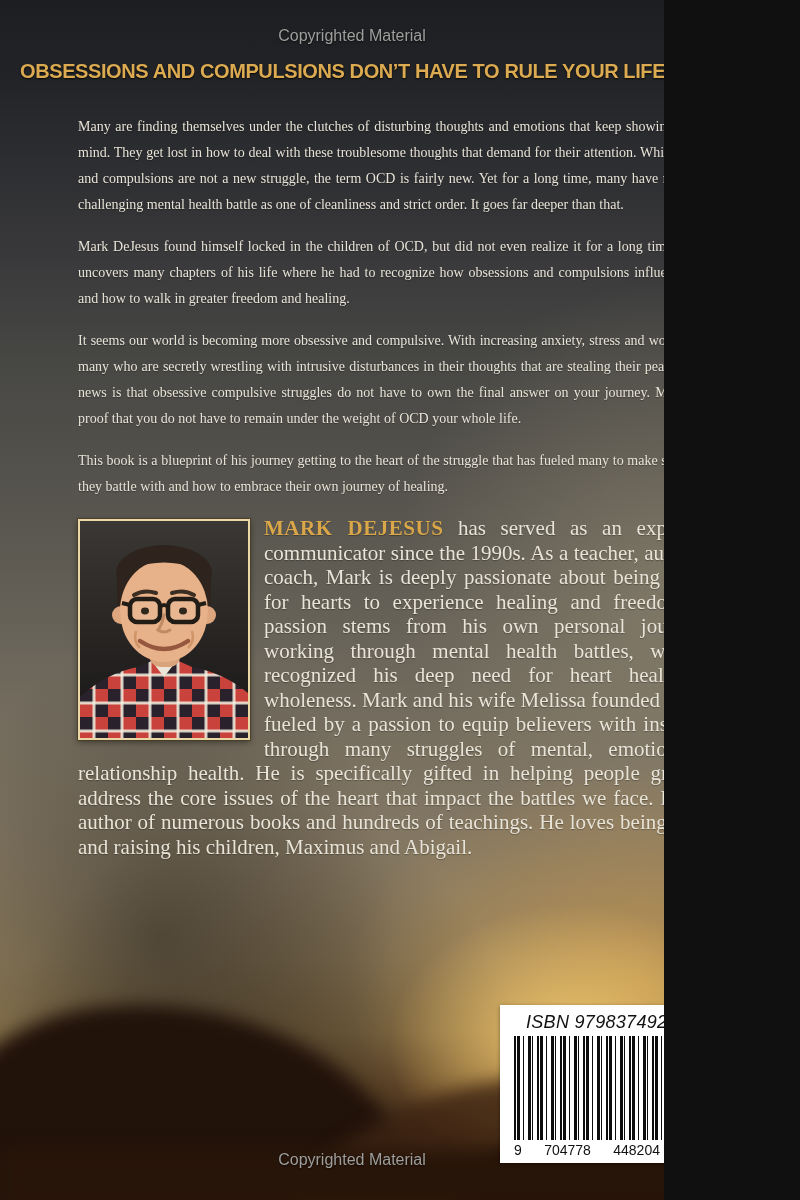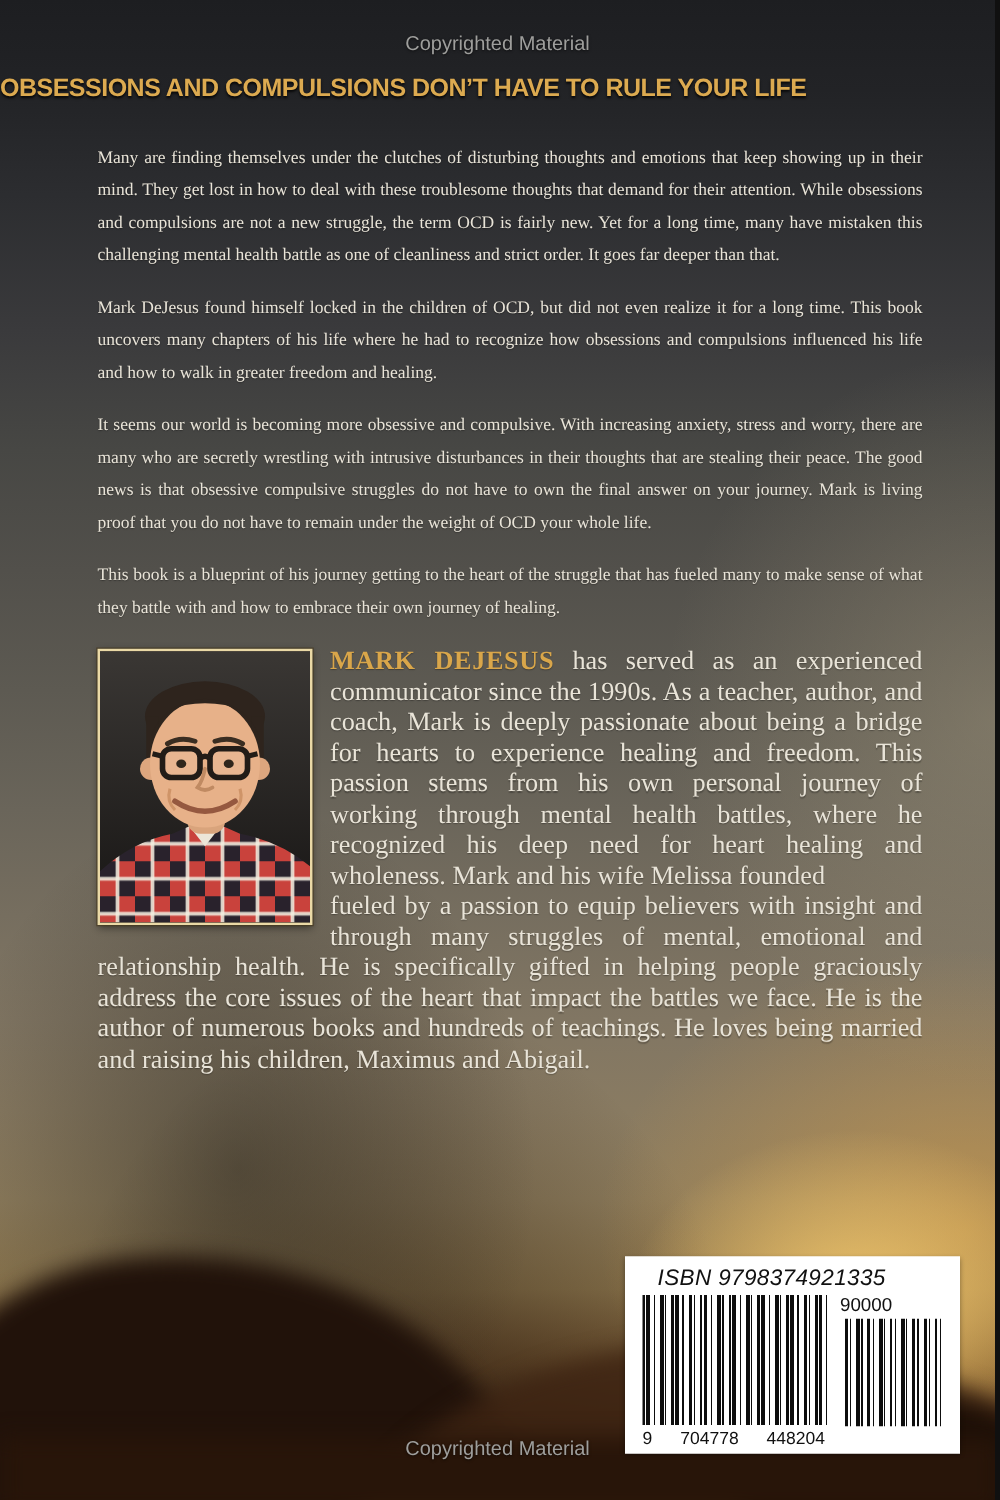--- a/index.html
+++ b/index.html
@@ -1,29 +1,30 @@
 <!DOCTYPE html>
 <html><head>
 <meta charset="utf-8">
 <style>
   html,body{margin:0;padding:0;}
   body{width:800px;height:1200px;overflow:hidden;background:#101010;}
   .book{
-    position:relative;width:796px;height:1200px;overflow:hidden;
+    position:relative;width:644px;height:1200px;overflow:hidden;
     font-family:"Liberation Serif", serif;
     background:
       radial-gradient(260px 200px at 86% 87%, rgba(250,208,114,0.85), rgba(250,208,114,0) 70%),
       radial-gradient(420px 320px at 97% 82%, rgba(222,162,70,0.55), rgba(222,162,70,0) 70%),
       radial-gradient(380px 420px at 100% 48%, rgba(173,160,130,0.38), rgba(173,160,130,0) 70%),
       radial-gradient(340px 420px at 24% 78%, rgba(28,26,22,0.45), rgba(28,26,22,0) 70%),
       radial-gradient(400px 500px at 40% 96%, rgba(30,18,10,0.55), rgba(30,18,10,0) 70%),
       linear-gradient(180deg,
         #1d1e21 0%, #222326 6%, #2c2d30 13%, #3a3a3c 22%, #474744 30%,
         #52504b 38%, #5d5a52 46%, #6a655a 54%, #766e5f 61%, #817663 68%,
         #897b62 74%, #8e7d5d 80%, #8a744c 86%, #6b4e2d 91%, #3c2413 96%, #2a160c 100%);
+    padding-left: 20px;
   }
   
   .hill{position:absolute;filter:blur(9px);}
   .hill-left{left:-170px;top:1005px;width:600px;height:420px;background:#21120a;
     border-radius:48% 52% 0 0 / 100% 62% 0 0;transform:rotate(-7deg);}
   .hill-mid{left:260px;top:1075px;width:620px;height:260px;background:rgba(62,36,19,0.85);
     border-radius:50% 50% 0 0 / 85% 55% 0 0;}
   .hill-corner{right:-90px;top:1118px;width:330px;height:200px;background:#1d0f07;
     border-radius:55% 45% 0 0 / 100% 75% 0 0;}
   .hill-base{left:0;top:1150px;width:800px;height:60px;background:#281509;}

